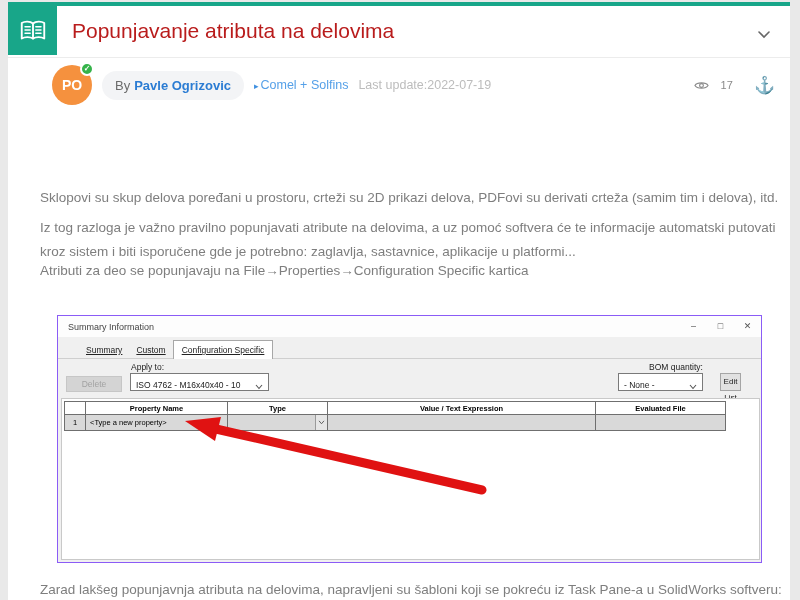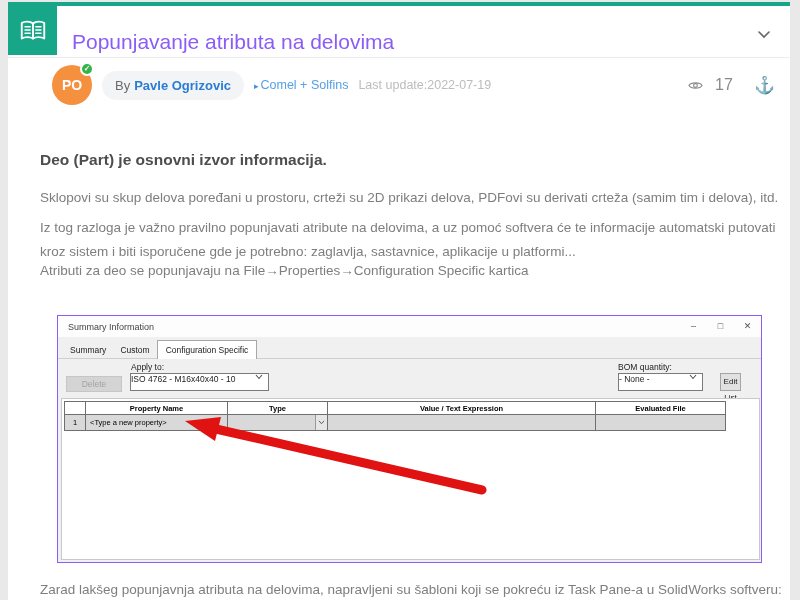--- a/index.html
+++ b/index.html
@@ -4,69 +4,69 @@
 <style>
   * { margin:0; padding:0; box-sizing:border-box; }
   html,body { width:800px; height:600px; overflow:hidden; background:#e9e9e9;
               font-family:"Liberation Sans", sans-serif; }
   .card { position:absolute; left:8px; top:2px; width:782px; height:598px;
           background:#ffffff; border-top:4px solid #18a689; }
 
   
   .hdr-icon { position:absolute; left:0; top:0; width:49px; height:49px;
               background:#18a689; display:flex; align-items:center; justify-content:center; }
-  .page-title { position:absolute; left:64px; top:24px; font-size:21px; color:#8b5cf6; }
+  .page-title { position:absolute; left:64px; top:13px; font-size:21px; color:#b91c1c; }
   .hdr-chevron { position:absolute; left:746px; top:18px; width:20px; height:20px; color:#666; }
   .hdr-divider { position:absolute; left:0; top:51px; width:782px; height:1px; background:#ececec; }
 
   
   .byline { position:absolute; left:44px; right:14px; top:57px; height:44px;
             display:flex; align-items:center; gap:10px; }
   .avatar { position:relative; width:40px; height:40px; border-radius:50%;
             background:#f5913e; color:#fff; font-weight:bold; font-size:14px;
             display:flex; align-items:center; justify-content:center; flex:0 0 auto; }
   .badge { position:absolute; right:-2px; top:-3px; width:14px; height:14px; border-radius:50%;
            background:#35b34a; border:2px solid #fff; color:#fff; font-size:8px; line-height:10px;
            text-align:center; }
   .pill { background:#f3f4f6; border-radius:15px; height:29px; display:flex; align-items:center;
           padding:0 13px; font-size:13px; color:#6b6b6b; gap:4px; white-space:nowrap; }
   .author { color:#2b7cd3; font-weight:bold; }
   .org { color:#55a0e8; font-size:12.5px; white-space:nowrap; }
   .org .tri { font-size:9px; margin-right:2px; color:#3e8fe0; }
   .lastupdate { color:#bcbcbc; font-size:12.5px; white-space:nowrap; }
   .byline-spacer { flex:1 1 auto; }
-  .views { display:flex; align-items:center; gap:12px; color:#8a8a8a; font-size:16px; }
+  .views { display:flex; align-items:center; gap:12px; color:#8a8a8a; font-size:11px; }
   .anchor { color:#8f8f8f; font-size:17px; margin-left:12px; }
 
   
   .p { position:absolute; left:32px; width:742px; font-size:13.5px; color:#7e7e7e; line-height:24px; }
   .h1 { position:absolute; left:32px; width:742px; font-size:15.5px; color:#4d4d4d; font-weight:bold; }
 
   
   .dlg { position:absolute; left:49px; top:309px; width:705px; height:248px;
          background:#f0f0f0; border:1px solid #8b5cf6; font-size:8.5px; color:#222; }
   .dlg-titlebar { position:absolute; left:0; top:0; width:100%; height:21px; background:#fdfdfd;
                   display:flex; align-items:center; }
   .dlg-title { margin-left:10px; font-size:9px; color:#444; }
   .dlg-controls { margin-left:auto; display:flex; }
   .dlg-ctl { width:27px; height:21px; text-align:center; line-height:21px; font-size:9px; color:#555; }
   .tabstrip { position:absolute; left:0; top:21px; width:100%; height:22px;
-              display:flex; align-items:flex-end; padding-left:5px;
-              border-bottom:1px solid #cfcfcf; }
+              display:flex; align-items:flex-end; padding-left:21px;
+              border-bottom:1px solid #cfcfcf;text-decoration:underline; }
   .tab { padding:2px 7px 3px 7px; font-size:8.5px; color:#222; }
   .tab.active { background:#fff; border:1px solid #a7a7a7; border-bottom:none;
                 padding:4px 8px 4px 8px; position:relative; bottom:-1px; }
   .btn-delete { position:absolute; left:8px; top:60px; width:56px; height:16px;
                 background:#d4d4d4; color:#a2a2a2; border:1px solid #c6c6c6;
                 text-align:center; line-height:14px; font-size:8.5px; }
   .lbl-apply { position:absolute; left:73px; top:46px; font-size:8.5px; }
   .dd { position:absolute; background:#fff; border:1px solid #7a7a7a; height:18px;
-        display:flex; align-items:flex-start; font-size:8.5px; }
+        display:flex; align-items:flex-end; padding-left:5px; font-size:8.5px; }
   .dd-apply { left:72px; top:57px; width:139px; }
-  .lbl-bom { position:absolute; left:560px; top:46px; font-size:8.5px; }
+  .lbl-bom { position:absolute; left:591px; top:46px; font-size:8.5px; }
   .dd-bom { left:560px; top:57px; width:85px; }
   .dd-chev { margin-left:auto; margin-right:5px; width:8px; height:6px; color:#555; }
   .btn-editlist { position:absolute; left:662px; top:57px; width:21px; height:18px;
                   background:#e1e1e1; border:1px solid #a5a5a5; text-align:center;
                   line-height:16px; font-size:8px; }
   .panel { position:absolute; left:3px; top:82px; width:699px; height:162px;
            background:#fff; border:1px solid #c9c9c9; }
   table.props { border-collapse:collapse; table-layout:fixed; margin:2px 0 0 2px; width:661px; }
   table.props th, table.props td { border:1px solid #6f6f6f; font-size:7.5px; overflow:hidden;
                                    white-space:nowrap; }
@@ -117,21 +117,20 @@
     <div class="views">
       <svg width="15" height="11" viewBox="0 0 16 11" fill="none" stroke="#8a8a8a" stroke-width="1.2">
         <path d="M1 5.5 C3.2 1.8 12.8 1.8 15 5.5 C12.8 9.2 3.2 9.2 1 5.5 Z"></path>
         <circle cx="8" cy="5.5" r="2"></circle>
       </svg>
       <span>17</span>
     </div>
     <div class="anchor">⚓</div>
   </div>
 
-  <div class="h1" style="top:145px">Deo (Part) je osnovni izvor informacija.</div>
   <div class="p" style="top:180px">Sklopovi su skup delova poređani u prostoru, crteži su 2D prikazi delova, PDFovi su derivati crteža (samim tim i delova), itd.</div>
   <div class="p" style="top:253px">Atributi za deo se popunjavaju na File→Properties→Configuration Specific kartica</div>
   <div class="p" style="top:210px">Iz tog razloga je važno pravilno popunjavati atribute na delovima, a uz pomoć softvera će te informacije automatski putovati kroz sistem i biti isporučene gde je potrebno: zaglavlja, sastavnice, aplikacije u platformi...</div>
   <div class="p" style="top:572px">Zarad lakšeg popunjavnja atributa na delovima, napravljeni su šabloni koji se pokreću iz Task Pane-a u SolidWorks softveru:</div>
 
   <div class="dlg">
     <div class="dlg-titlebar">
       <span class="dlg-title">Summary Information</span>
       <span class="dlg-controls">
         <span class="dlg-ctl">–</span>

